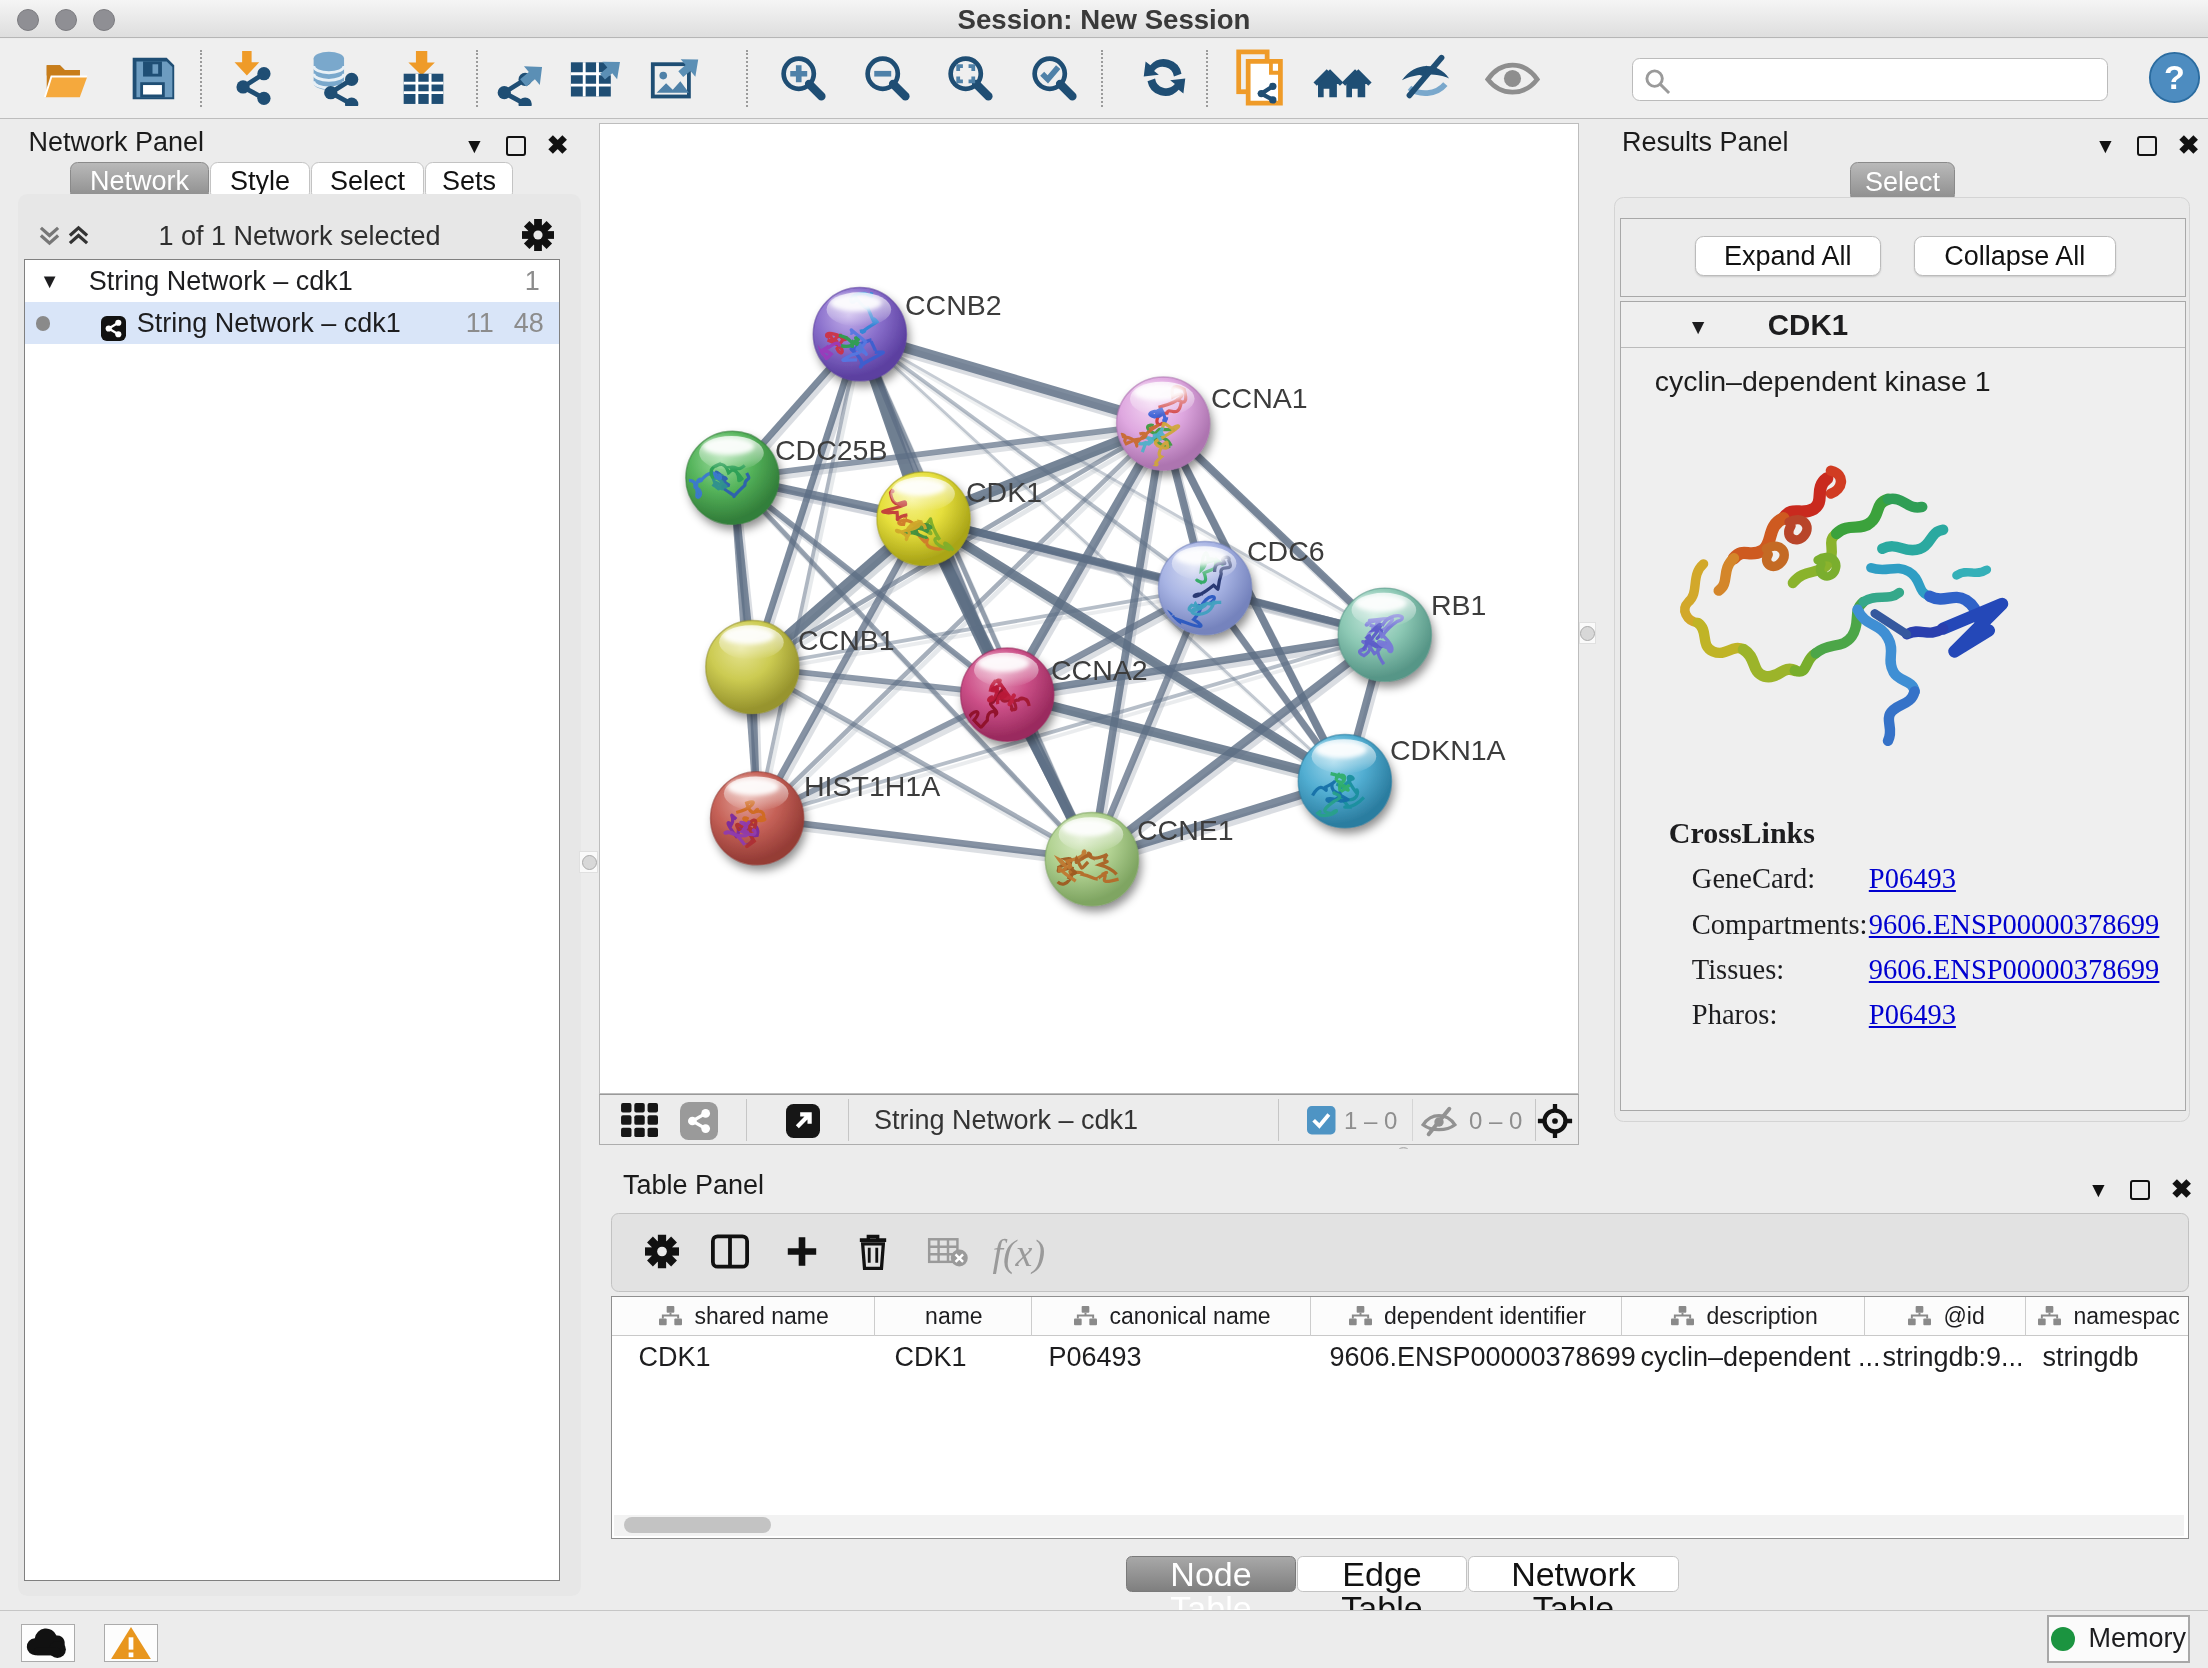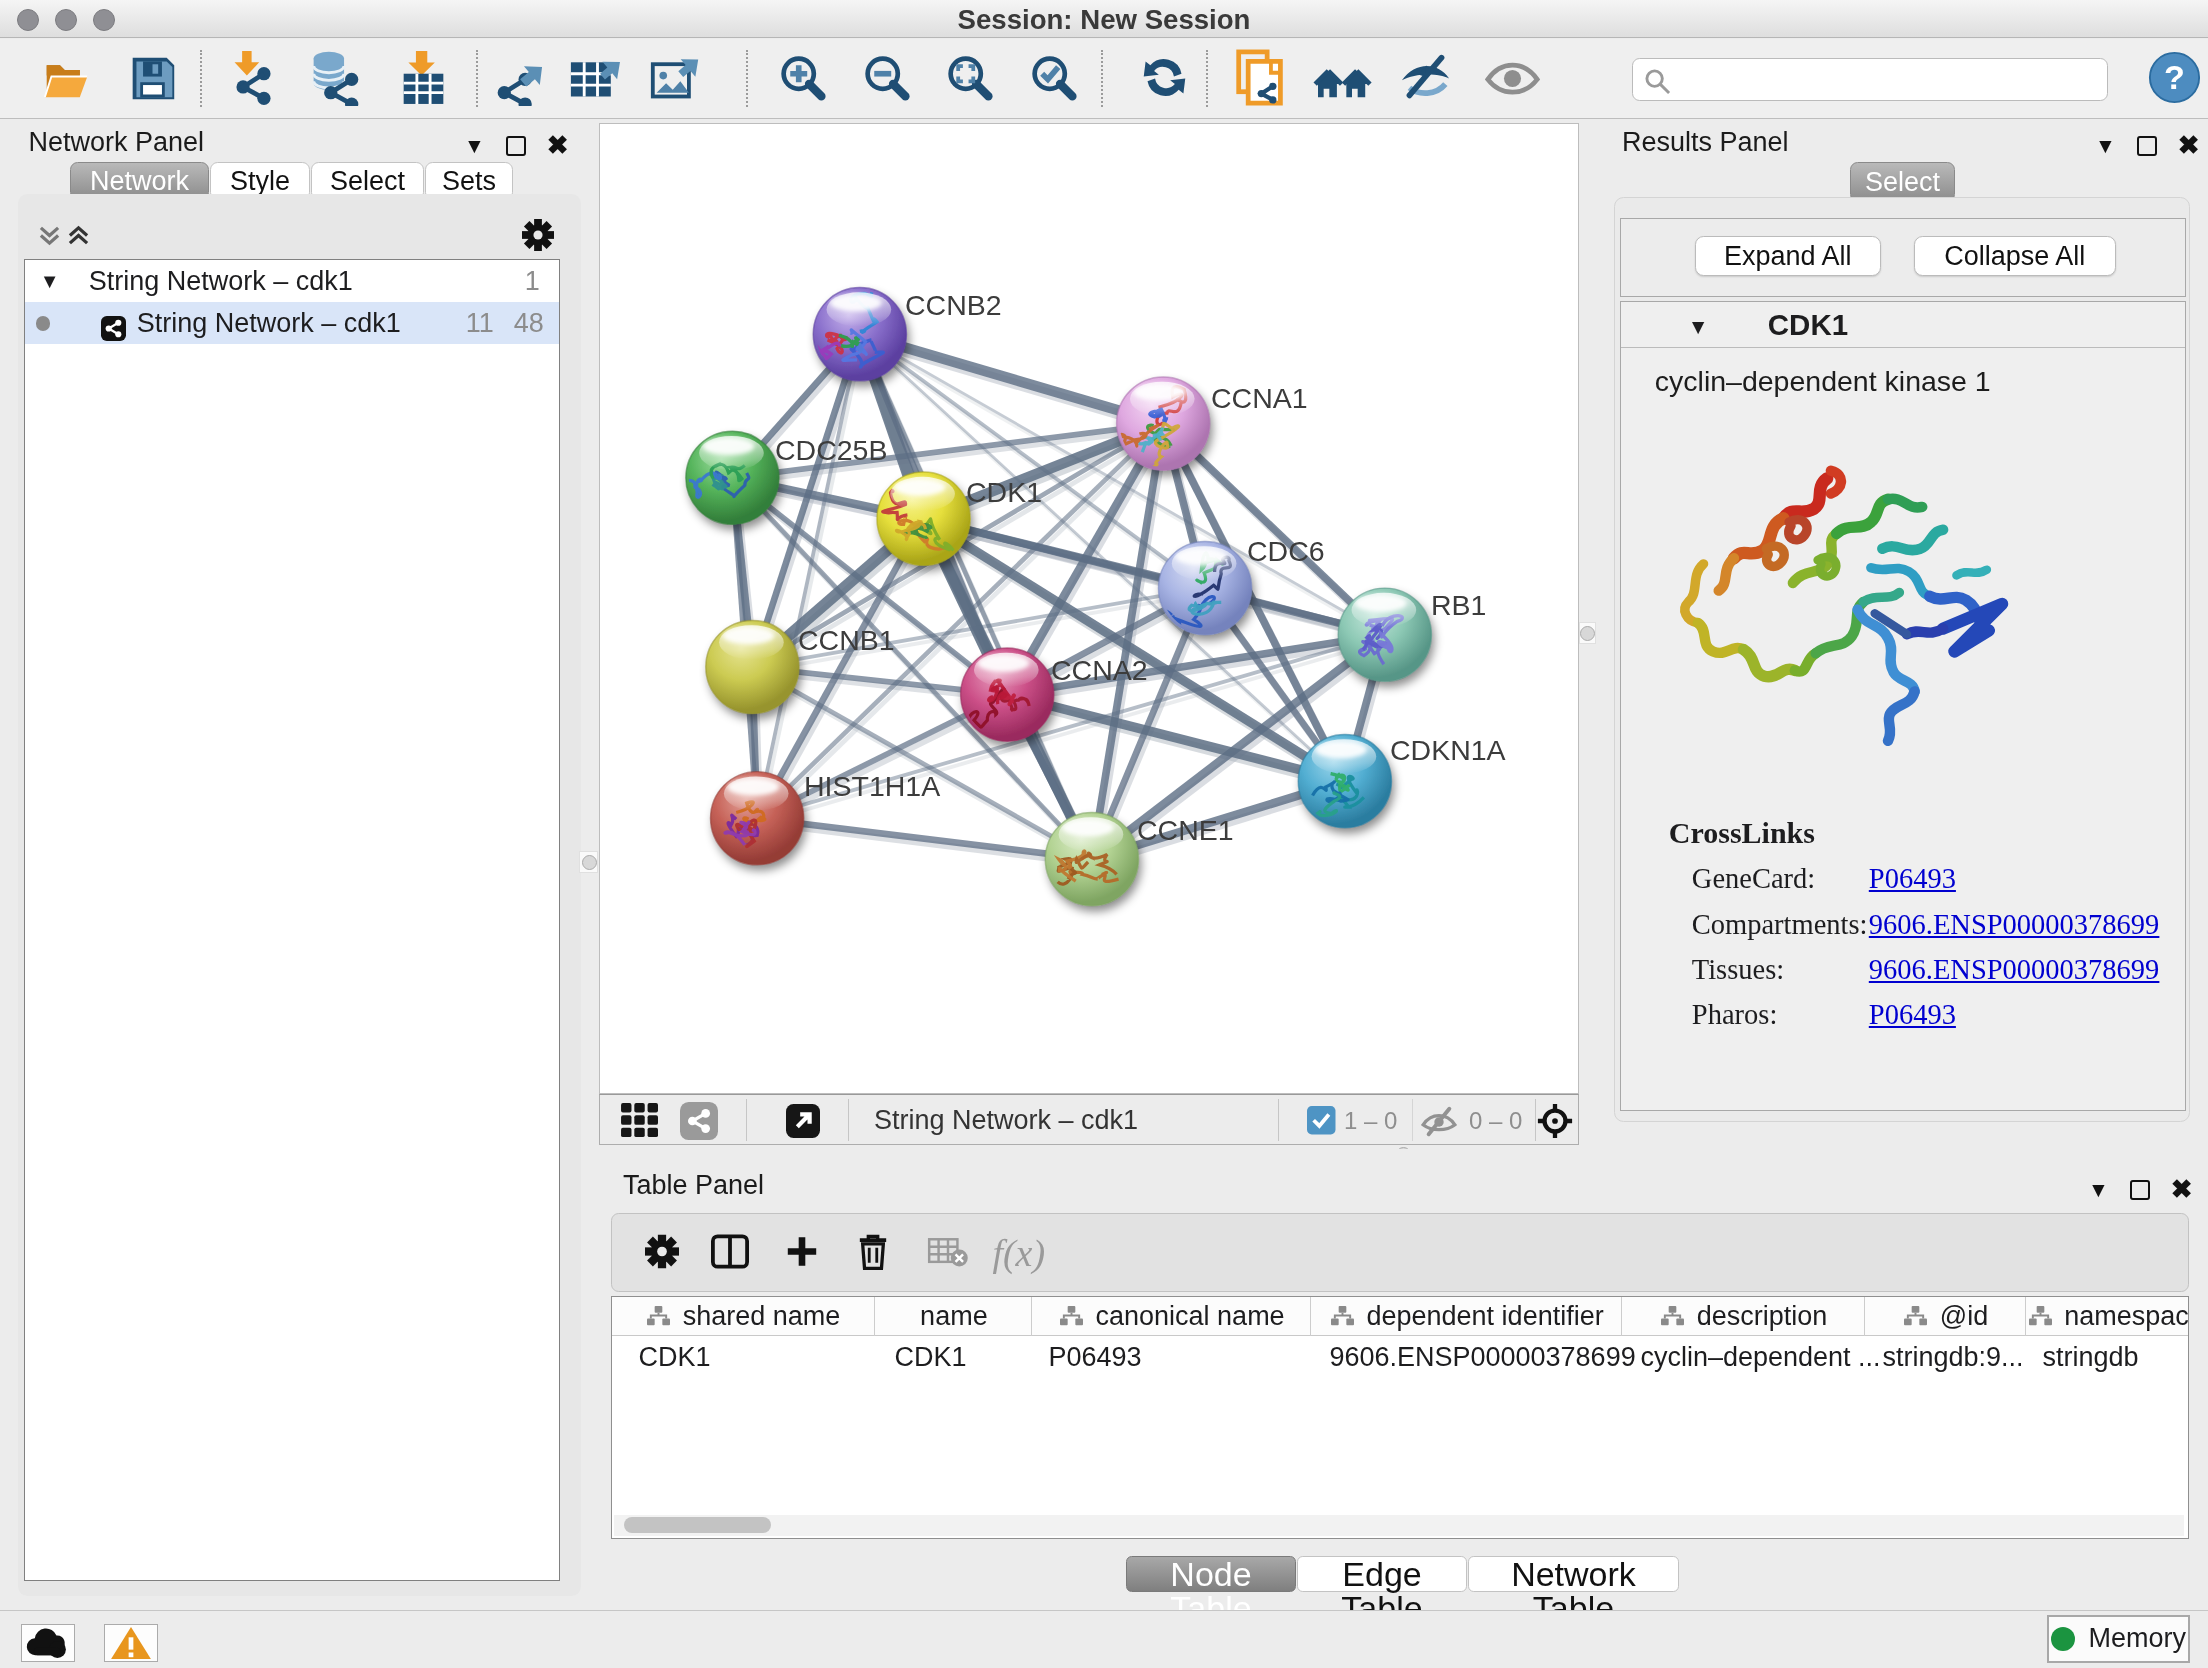--- a/index.html
+++ b/index.html
@@ -75,21 +75,21 @@
 .clrow .k { display:inline-block; margin-left:23px; width:177px; }
 .clrow a { color:#0000d0; text-decoration:underline; }
 
 #tpanel { position:absolute; left:599px; top:1149px; width:1609px; height:460px; background:#ececec; }
 #ttools { position:absolute; left:12.4px; top:64px; width:1578px; height:79px;
   background:#e2e2e2; border:1px solid #c2c2c2; border-radius:7.6px; }
 #ttools > * { position:absolute; top:50%; transform:translateY(-50%); }
 #ttable { position:absolute; left:12.4px; top:147px; width:1578px; height:243px;
   background:#fff; border:1.9px solid #8f8f8f; }
 #thead { position:absolute; left:0; top:0; width:100%; height:39px; background:#fcfcfc;
-  border-bottom:1px solid #c9c9c9; font-size:27px; }
+  border-bottom:1px solid #c9c9c9; font-size:23px; }
 .hcell { position:absolute; top:0; height:39px; border-right:1px solid #cdcdcd;
   display:flex; align-items:center; justify-content:center; gap:11.4px; }
 #trow1 { position:absolute; left:0; top:40px; width:100%; height:40px; font-size:27px; }
 .rcell { position:absolute; top:4.8px; }
 #hscroll { position:absolute; left:1.9px; bottom:1.9px; width:1570px; height:21px; background:#f2f2f2; }
 #hscroll .thumb { position:absolute; left:9.5px; top:1.9px; width:147px; height:16px;
   background:#c3c3c3; border-radius:8.6px; }
 .btab { position:absolute; top:407px; height:36px; font-size:34px; text-align:center;
   background:#fff; border:1px solid #c3c3c3; color:#111; border-radius:5.7px; line-height:34px; }
 .btab.sel { background:linear-gradient(#a8a8a8,#7f7f7f); color:#fff; border-color:#7a7a7a; }
@@ -283,20 +283,21 @@
               <path d="M3 3 l9 8 9-8"></path>
               <path d="M3 11 l9 8 9-8"></path>
             </g>
           </svg></span>
       <span style="position:absolute;left:49px;top:9.5px"><svg width="23" height="21" viewBox="0 0 24 22" style="">
             <g stroke="#333" stroke-width="3.4" fill="none">
               <path d="M3 11 l9-8 9 8"></path>
               <path d="M3 19 l9-8 9 8"></path>
             </g>
           </svg></span>
+      <div class="txt">1 of 1 Network selected</div>
       <span style="position:absolute;left:504px;top:3.8px"><svg width="32" height="32" viewBox="0 0 34 34" style="">
             <g transform="translate(17.0,17.0) scale(1.2142857142857142)">
               <rect x="-3.4" y="-14" width="6.8" height="8" fill="#111" transform="rotate(0)"></rect>
               <rect x="-3.4" y="-14" width="6.8" height="8" fill="#111" transform="rotate(45)"></rect>
               <rect x="-3.4" y="-14" width="6.8" height="8" fill="#111" transform="rotate(90)"></rect>
               <rect x="-3.4" y="-14" width="6.8" height="8" fill="#111" transform="rotate(135)"></rect>
               <rect x="-3.4" y="-14" width="6.8" height="8" fill="#111" transform="rotate(180)"></rect>
               <rect x="-3.4" y="-14" width="6.8" height="8" fill="#111" transform="rotate(225)"></rect>
               <rect x="-3.4" y="-14" width="6.8" height="8" fill="#111" transform="rotate(270)"></rect>
               <rect x="-3.4" y="-14" width="6.8" height="8" fill="#111" transform="rotate(315)"></rect>

